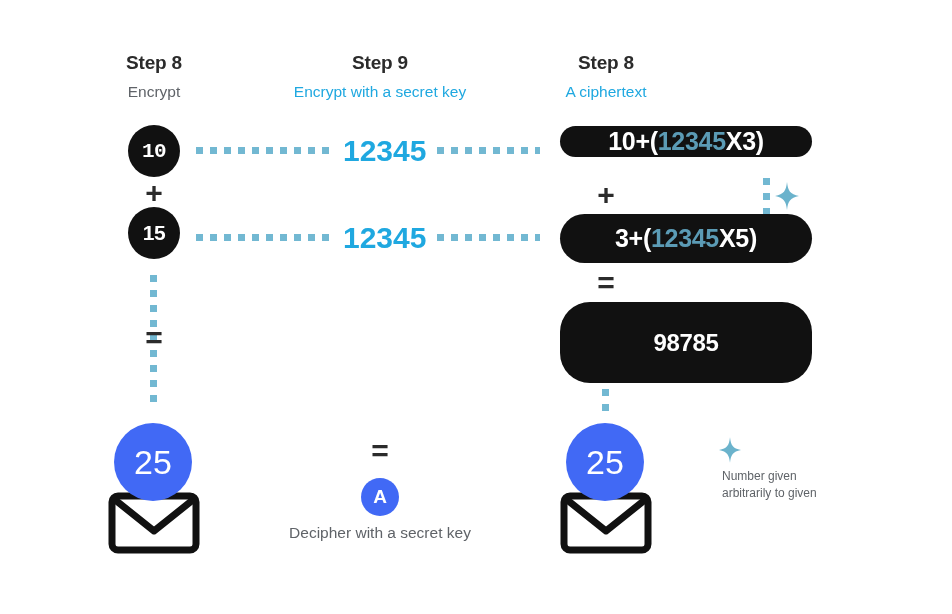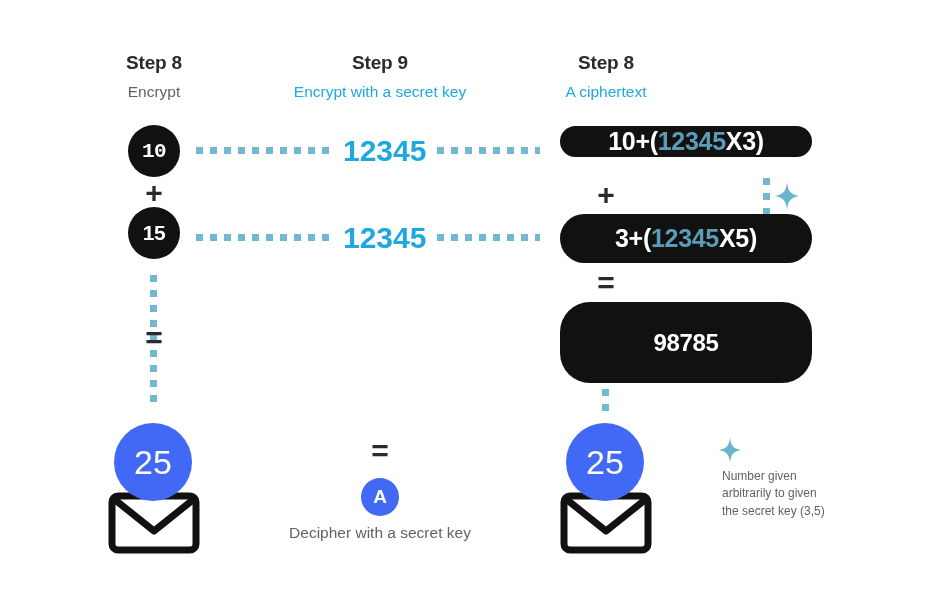--- a/index.html
+++ b/index.html
@@ -228,14 +228,13 @@
 </span>
 
 <span class="abs sparkle" style="left:719px; top:437px;">
   <svg width="22" height="26" viewBox="0 0 24 28">
     <path d="M12 0 C13 9 15 12 24 14 C15 16 13 19 12 28 C11 19 9 16 0 14 C9 12 11 9 12 0 Z" fill="#6bb3cc"></path>
   </svg>
 </span>
 <div class="abs legend-text" style="left:722px; top:468px; width:190px;">
   <div>Number given</div>
   <div>arbitrarily to given</div>
-  <div>the secret key (3,5)</div>
 </div>
 
 </body></html>

